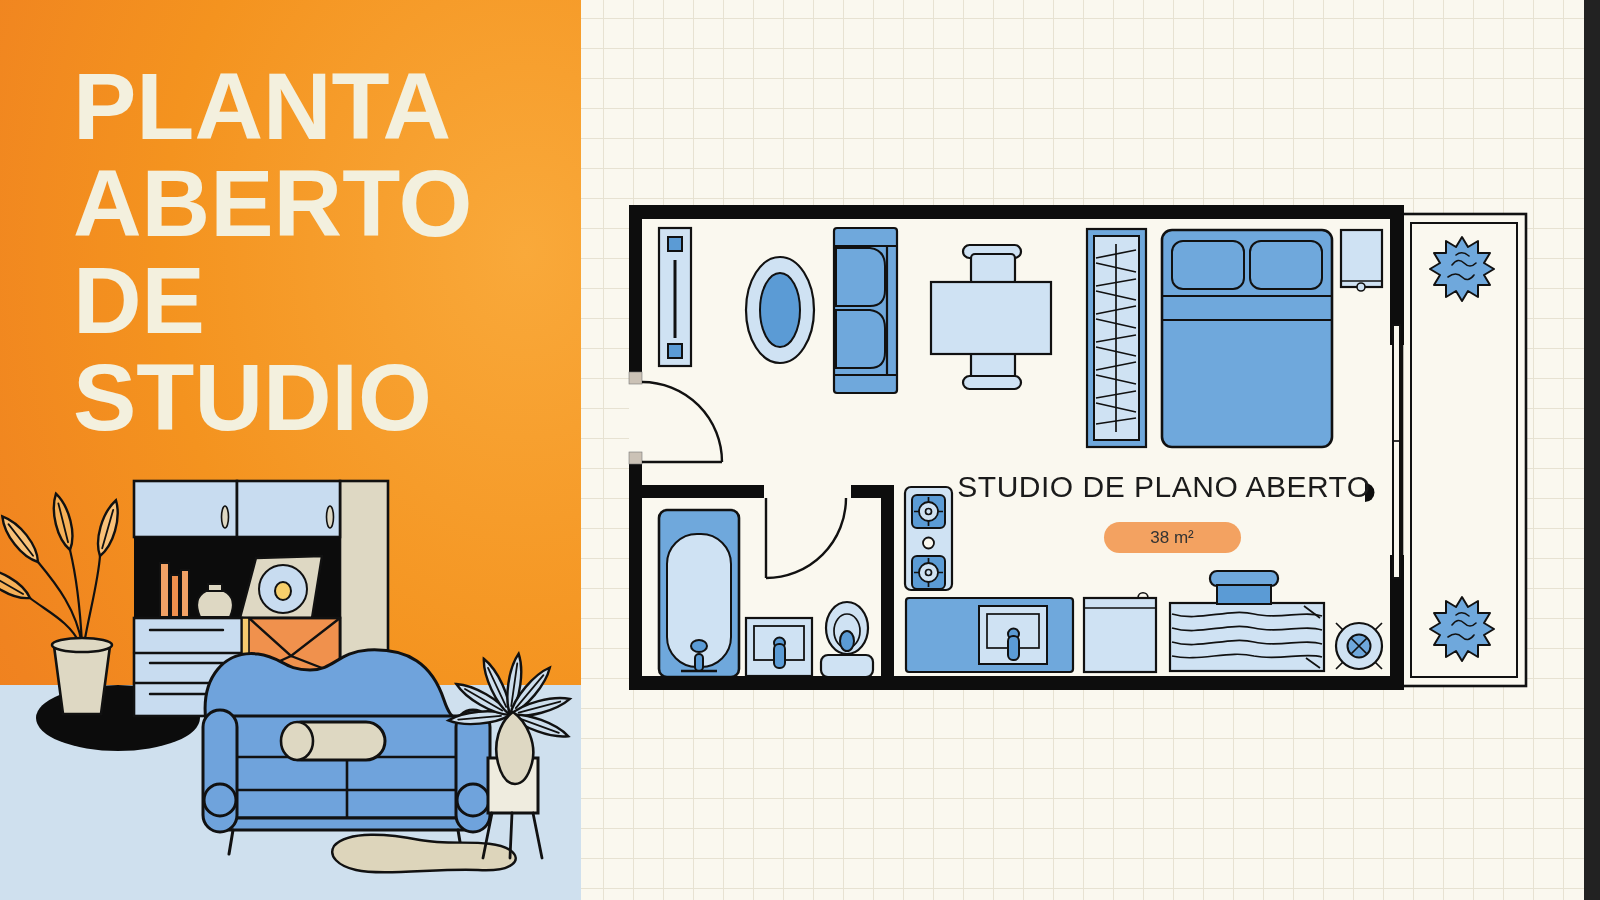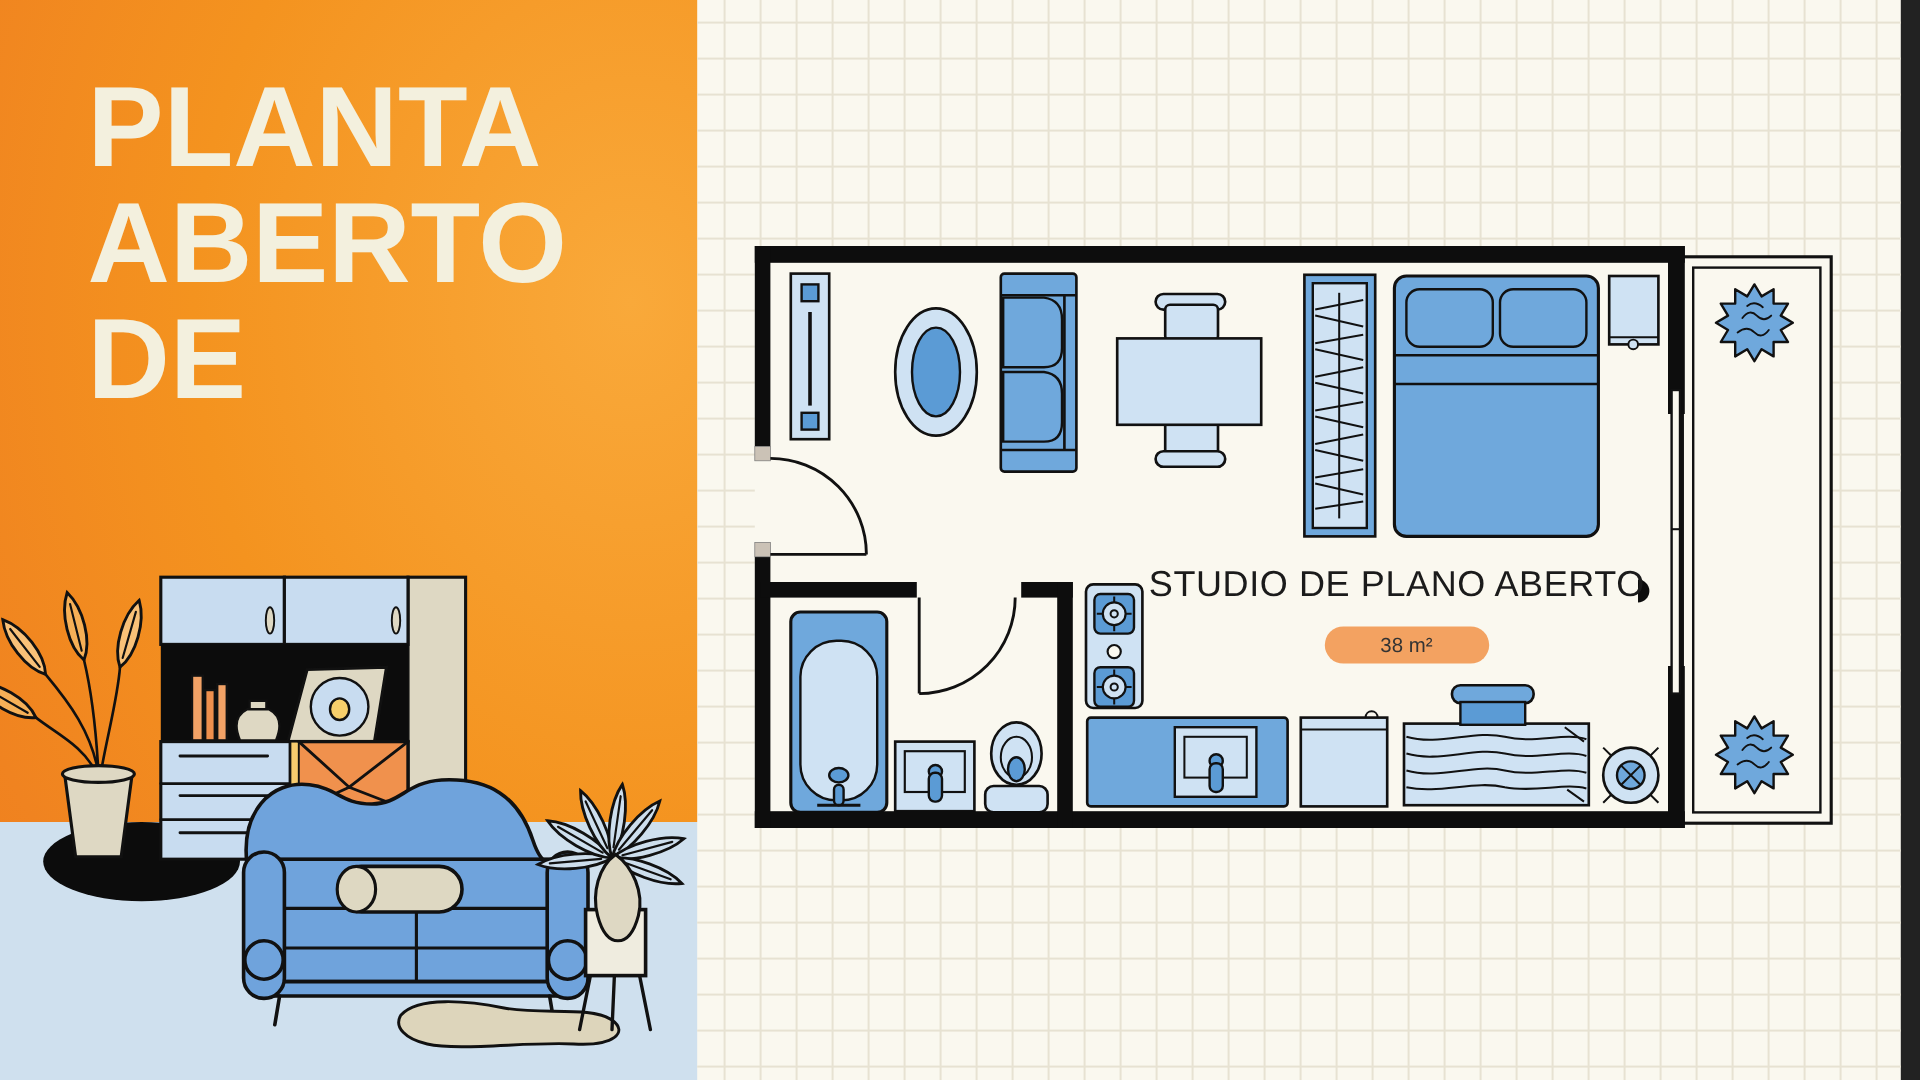--- a/index.html
+++ b/index.html
@@ -46,20 +46,21 @@
 </style>
 </head>
 <body>
 
 <div class="stage">
 
   <div class="left-panel">
     <div class="title">
       <div>PLANTA</div>
       <div>ABERTO DE</div>
+      <div>STUDIO</div>
     </div>
 
     <svg class="illus" viewBox="0 440 597 460">
       <defs>
         <g id="leafA">
           <path class="leaf" d="M0,0 C-10,-14 -10,-42 0,-58 C10,-42 10,-14 0,0 Z"></path>
           <path class="vein" d="M0,-8 L0,-48"></path>
         </g>
         <g id="leafB">
           <path class="leaf" d="M0,0 C-8,-16 -8,-46 0,-62 C8,-46 8,-16 0,0 Z"></path>

